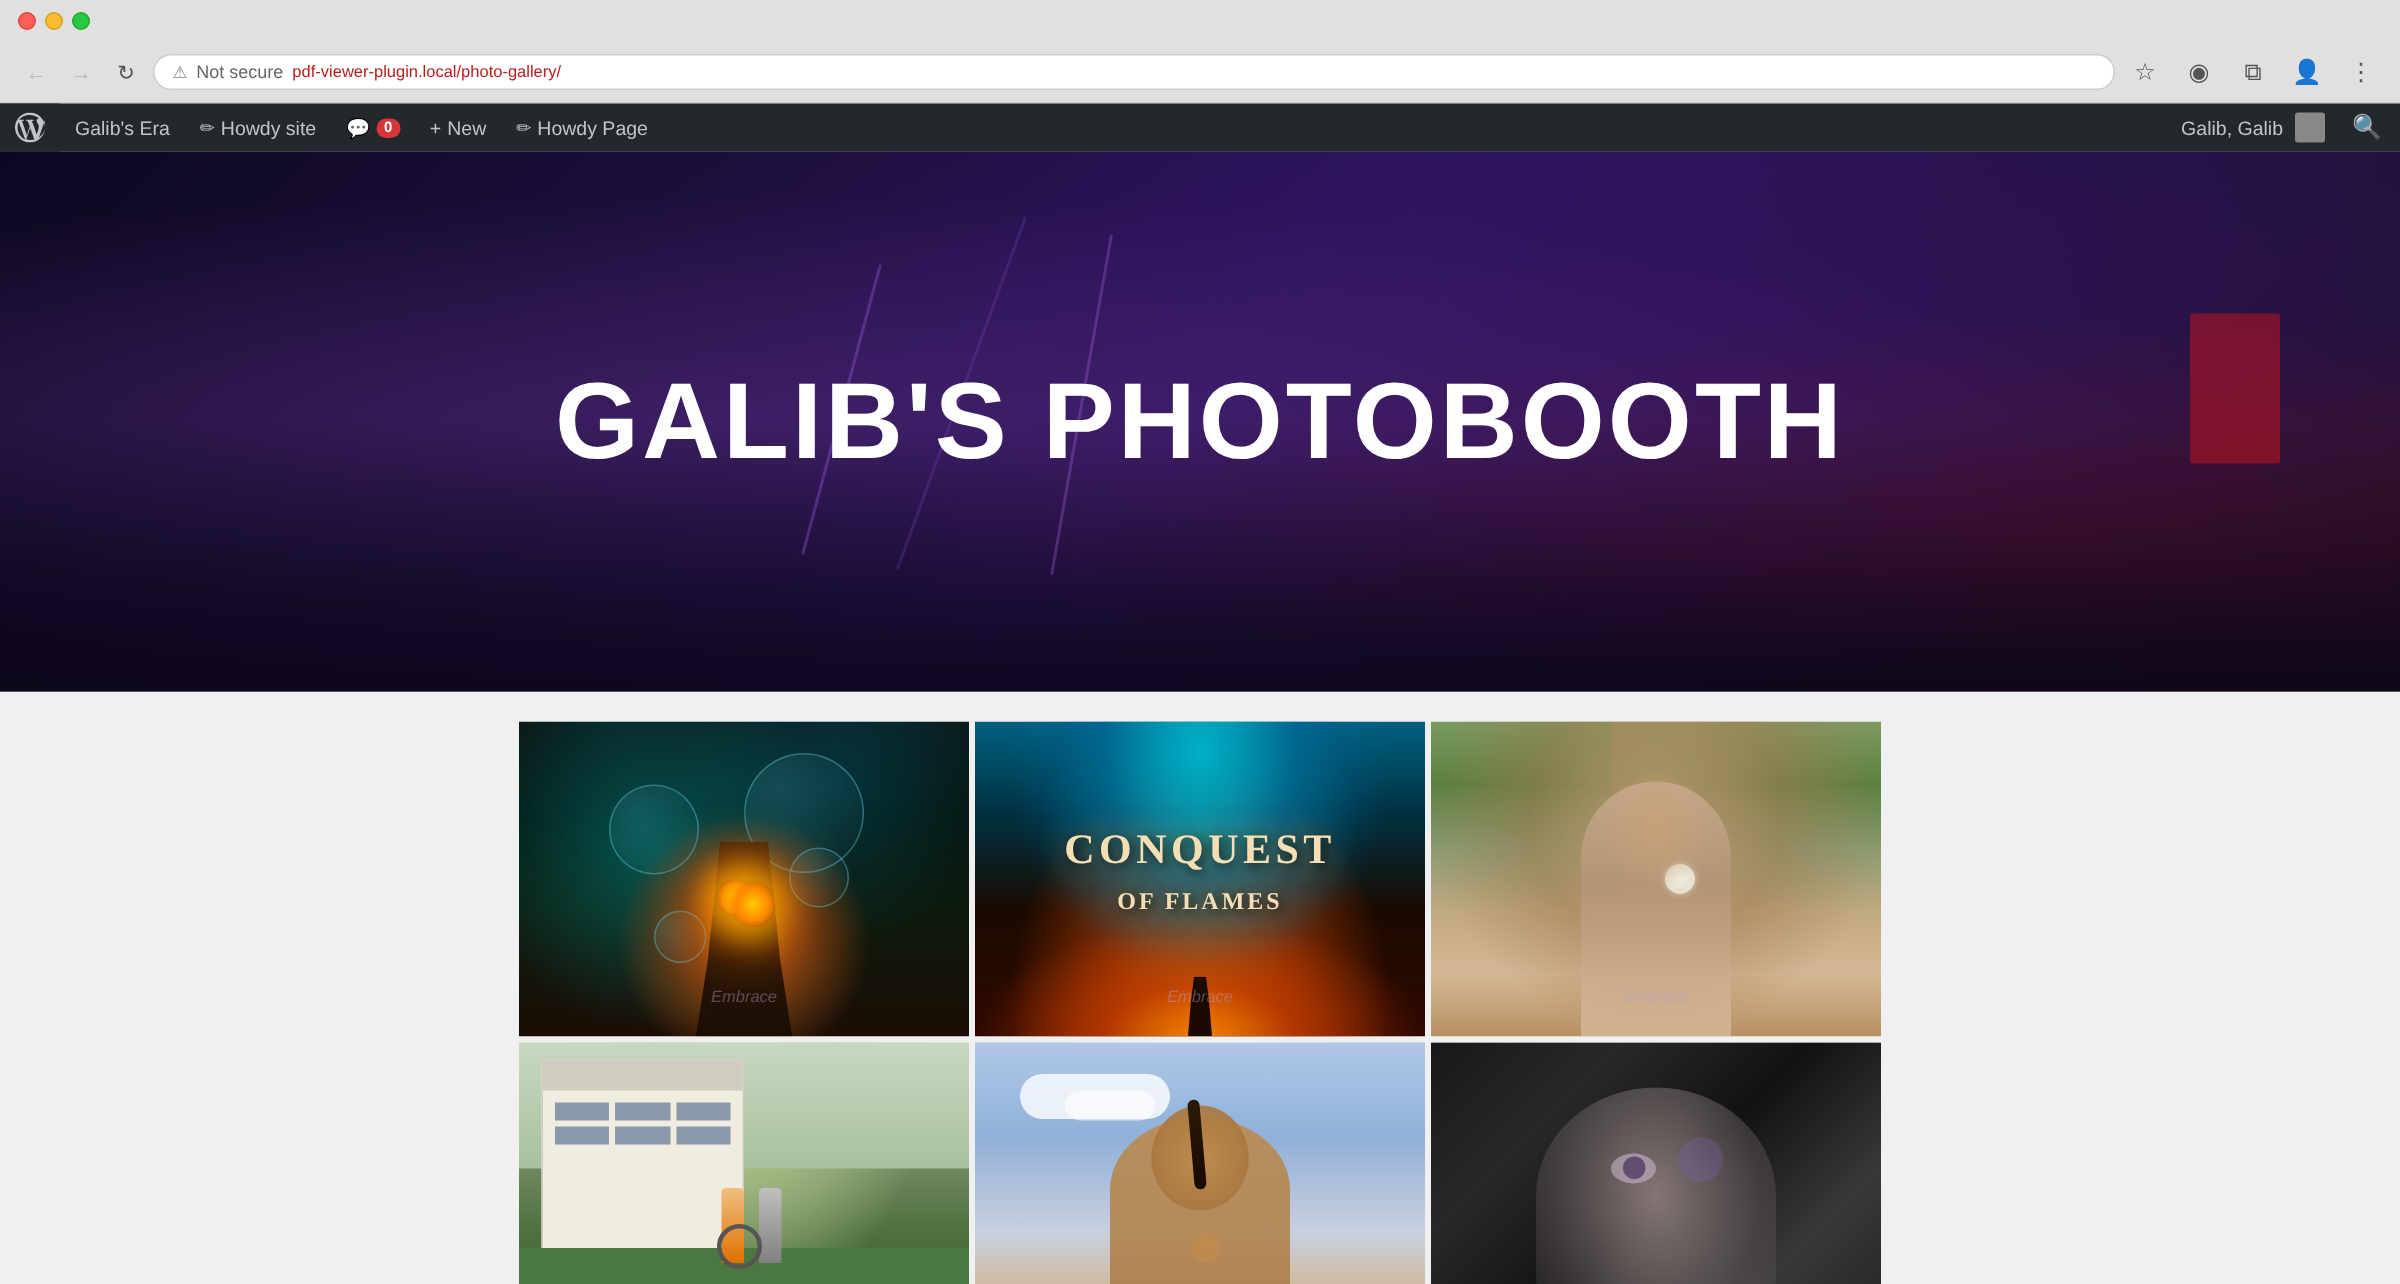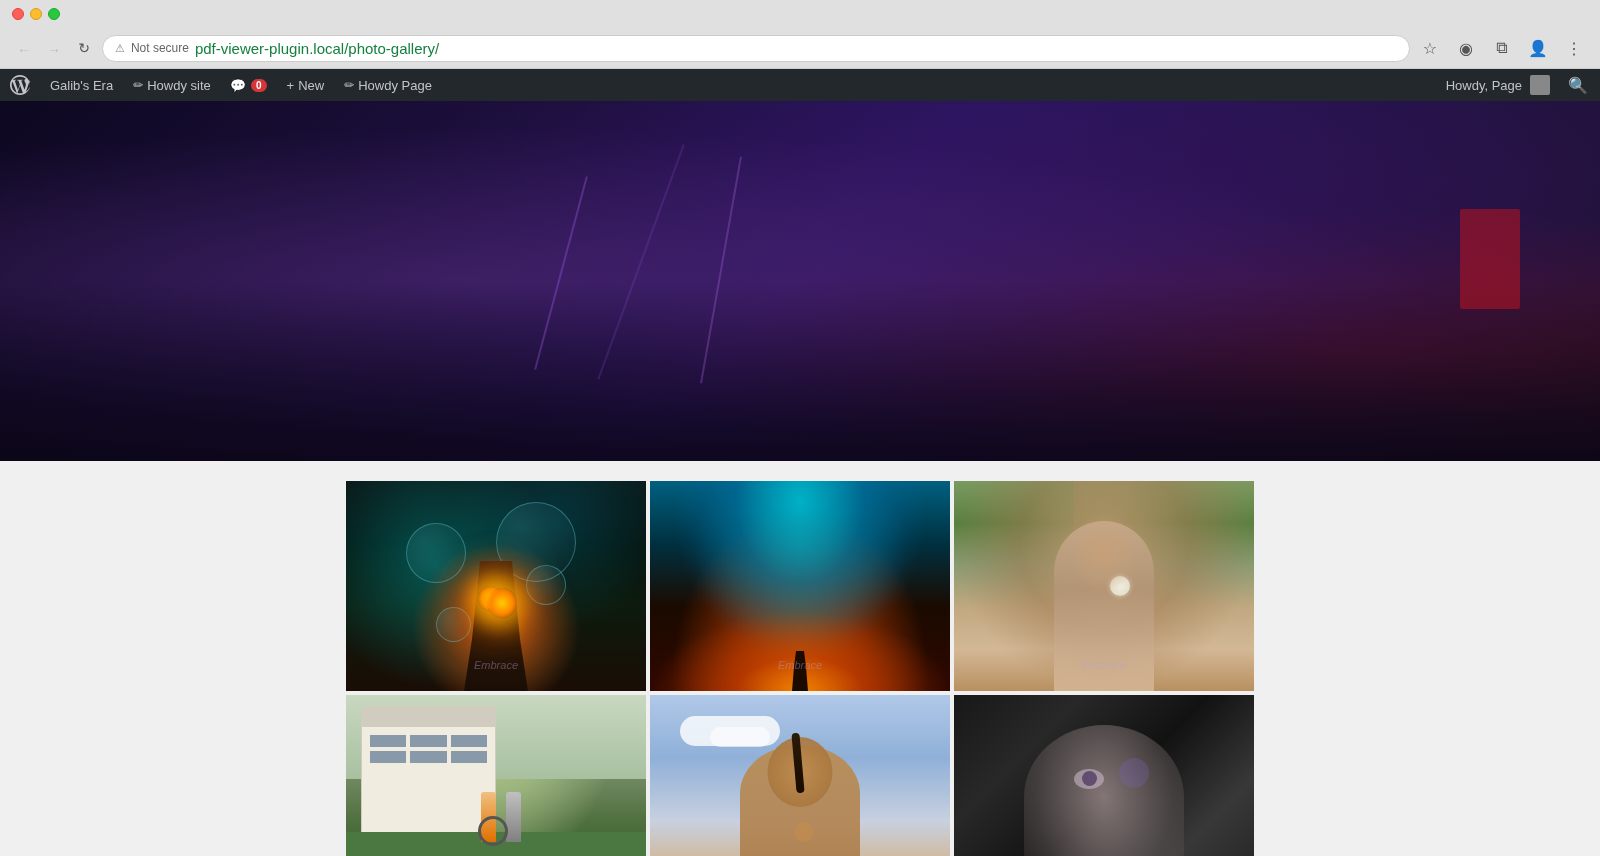--- a/index.html
+++ b/index.html
@@ -55,21 +55,21 @@
       background: white;
       border: 1px solid #ccc;
       border-radius: 20px;
       padding: 4px 12px;
       font-size: 13px;
       color: #333;
       gap: 6px;
     }
     .address-bar .lock-icon { color: #888; font-size: 11px; }
     .address-bar .not-secure { color: #666; font-size: 12px; }
-    .address-bar .url { color: #15803d; font-size: 15px; }
+    .address-bar .url { color: #b91c1c; font-size: 11px; }
     .browser-actions {
       display: flex;
       gap: 8px;
       align-items: center;
       color: #555;
       font-size: 16px;
     }
     .browser-action-btn {
       background: none; border: none; cursor: pointer;
       color: #555; font-size: 16px;
@@ -345,37 +345,38 @@
       <span>+</span>
       <span>New</span>
     </div>
     <div class="wp-admin-item">
       <span style="font-size:12px;">✏</span>
       <span>Howdy Page</span>
     </div>
   </div>
   <div class="wp-admin-bar-right">
     <div class="wp-admin-item">
-      <span>Howdy, Page</span>
+      <span>Galib, Galib</span>
       <span style="width:20px;height:20px;background:#888;border-radius:2px;display:inline-block;vertical-align:middle;margin-left:4px;"></span>
     </div>
     <button class="browser-action-btn" style="color:#c3c4c7;">🔍</button>
   </div>
 </div>
 
 <div class="hero">
   <div class="hero-bg"></div>
 
   <div style="position:absolute;bottom:0;left:0;right:0;height:180px;background:linear-gradient(to top,rgba(10,5,20,0.85) 0%,transparent 100%);"></div>
 
   <div style="position:absolute;top:20%;left:35%;width:2px;height:200px;background:rgba(180,100,255,0.3);transform:rotate(15deg);"></div>
   <div style="position:absolute;top:10%;left:40%;width:2px;height:250px;background:rgba(150,80,220,0.2);transform:rotate(20deg);"></div>
   <div style="position:absolute;top:15%;left:45%;width:2px;height:230px;background:rgba(200,120,255,0.25);transform:rotate(10deg);"></div>
 
   <div style="position:absolute;right:5%;top:30%;width:60px;height:100px;background:rgba(200,20,30,0.5);border-radius:2px;"></div>
+  <h1 class="hero-title">GALIB'S PHOTOBOOTH</h1>
 </div>
 
 <div class="gallery-section">
   <div class="gallery-grid">
 
     <div class="gallery-item">
       <div class="gallery-item-bg photo-1" style="width:300px;height:210px;">
 
         <div class="bubble" style="width:60px;height:60px;top:20%;left:20%;"></div>
         <div class="bubble" style="width:40px;height:40px;top:40%;left:60%;"></div>
@@ -391,20 +392,23 @@
 
     <div class="gallery-item">
       <div class="gallery-item-bg photo-2" style="width:300px;height:210px;">
 
         <div style="position:absolute;top:0;left:0;right:0;bottom:0;background:radial-gradient(ellipse at 50% 30%,rgba(0,180,200,0.4) 0%,transparent 50%);"></div>
 
         <div style="position:absolute;bottom:0;left:0;right:0;height:80px;background:radial-gradient(ellipse at 50% 100%,rgba(255,140,0,0.8) 0%,rgba(200,60,0,0.6) 30%,transparent 70%);"></div>
 
         <div style="position:absolute;bottom:0;left:50%;transform:translateX(-50%);width:20px;height:40px;background:#1a0a00;clip-path:polygon(30% 0%,70% 0%,80% 40%,90% 100%,10% 100%,20% 40%);"></div>
 
+        <div class="photo-2-text">
+          <div class="photo-2-title">CONQUEST<br><span style="font-size:16px;letter-spacing:2px;">of FLAMES</span></div>
+        </div>
         <span class="watermark">Embrace</span>
       </div>
     </div>
 
     <div class="gallery-item">
       <div class="gallery-item-bg photo-3" style="width:300px;height:210px;">
 
         <div style="position:absolute;top:0;right:0;width:60%;height:100%;background:linear-gradient(135deg,rgba(180,140,100,0.3) 0%,transparent 60%);"></div>
 
         <div style="position:absolute;bottom:0;left:50%;transform:translateX(-50%);width:100px;height:170px;background:linear-gradient(180deg,rgba(200,170,140,0.9) 0%,rgba(180,150,120,0.8) 40%,rgba(220,190,160,0.7) 100%);border-radius:50% 50% 0 0 / 30% 30% 0 0;"></div>

